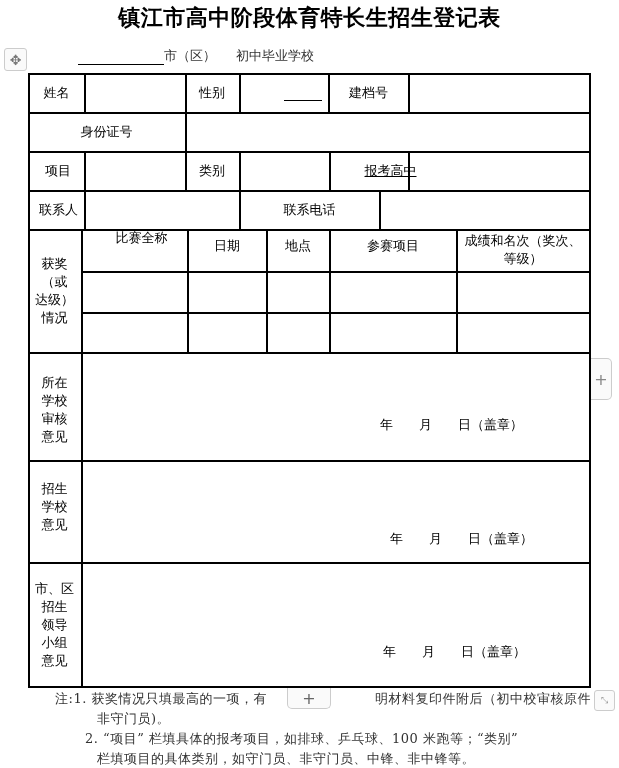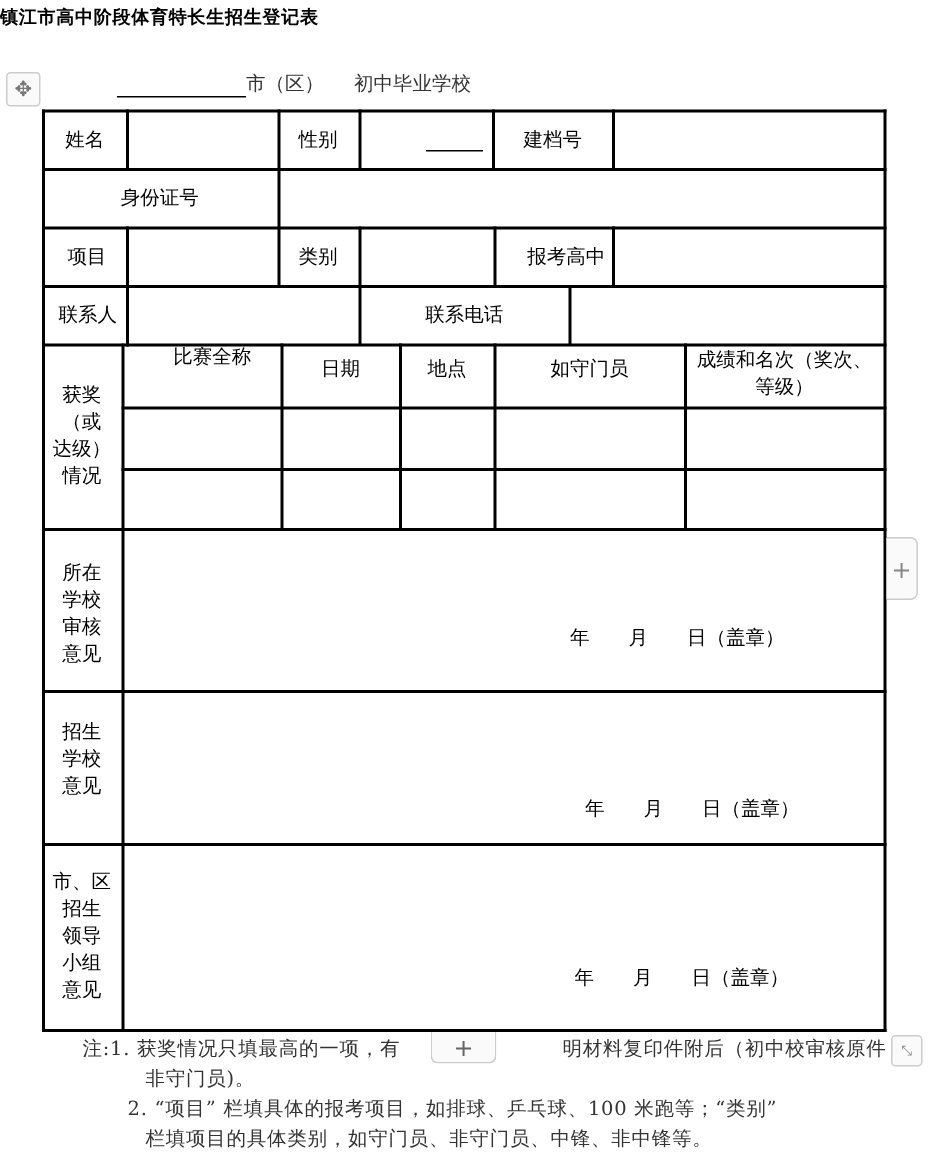--- a/index.html
+++ b/index.html
@@ -1,17 +1,17 @@
 <!DOCTYPE html>
 <html><head>
 <meta charset="utf-8">
 <style>
   html,body{margin:0;padding:0;background:#fff;}
   body{width:619px;height:768px;position:relative;overflow:hidden;font-family:"DejaVu Sans","Liberation Sans",sans-serif;color:#000;}
-  .title{position:absolute;top:3px;left:0;width:619px;text-align:left;font-family:"DejaVu Serif","Liberation Serif",serif;font-weight:bold;font-size:12px;letter-spacing:0.5px;}
+  .title{position:absolute;top:3px;left:0;width:619px;text-align:center;font-family:"DejaVu Serif","Liberation Serif",serif;font-weight:bold;font-size:22px;letter-spacing:0.5px;}
   .subline{position:absolute;top:47px;left:78px;font-size:13px;color:#333;}
   .subline .blank{display:inline-block;width:86px;border-bottom:1px solid #000;vertical-align:bottom;height:15px;}
   .subline .sp{display:inline-block;width:20px;}
   .move-handle{position:absolute;left:4px;top:48px;width:21px;height:21px;border:1px solid #ccc;border-radius:3px;background:#fafafa;display:flex;align-items:center;justify-content:center;color:#777;font-size:14px;}
   .cell{position:absolute;box-sizing:border-box;display:flex;align-items:center;justify-content:center;font-size:13px;text-align:center;}
   .vline{position:absolute;width:1.5px;background:#000;}
   .hl{position:absolute;height:1.5px;background:#000;}
   .vtext{line-height:18px;font-size:13px;}
   .date{position:absolute;font-size:13px;white-space:pre;font-family:Liberation Mono, monospace;}
   .add-btn-side{position:absolute;left:591px;top:358px;width:20px;height:40px;border:1px solid #ccc;border-left:none;border-radius:0 5px 5px 0;background:#fafafa;color:#888;display:flex;align-items:center;justify-content:center;font-size:16px;}
@@ -77,38 +77,38 @@
 <div class="cell" style="left:329px;top:73px;width:79px;height:40px;text-align:center;">建档号</div>
 <div class="cell" style="left:409px;top:73px;width:180px;height:40px;"></div>
 
 <div class="cell" style="left:28px;top:112px;width:157px;height:40px;">身份证号</div>
 <div class="cell" style="left:186px;top:112px;width:403px;height:40px;"></div>
 
 <div class="cell" style="left:28px;top:151px;width:60px;height:40px;">项目</div>
 <div class="cell" style="left:85px;top:151px;width:100px;height:40px;"></div>
 <div class="cell" style="left:185px;top:151px;width:54px;height:40px;">类别</div>
 <div class="cell" style="left:240px;top:151px;width:89px;height:40px;"></div>
-<div class="cell" style="left:329px;top:151px;width:97px;height:40px;">报考高中</div>
+<div class="cell" style="left:342px;top:151px;width:97px;height:40px;text-decoration:underline;">报考高中</div>
 <div class="cell" style="left:409px;top:151px;width:180px;height:40px;"></div>
 
 <div class="cell" style="left:30px;top:190px;width:57px;height:40px;">联系人</div>
 <div class="cell" style="left:85px;top:190px;width:154px;height:40px;"></div>
 <div class="cell" style="left:240px;top:190px;width:139px;height:40px;">联系电话</div>
 <div class="cell" style="left:380px;top:190px;width:209px;height:40px;"></div>
 
 <div class="cell" style="left:28px;top:229px;width:53px;height:124px;flex-direction:column;">
   <div class="vtext">获奖</div>
   <div class="vtext">（或</div>
   <div class="vtext">达级）</div>
   <div class="vtext">情况</div>
 </div>
 <div class="cell" style="left:82px;top:229px;width:119px;height:42px;padding-bottom:24px;">比赛全称</div>
 <div class="cell" style="left:188px;top:229px;width:78px;height:42px;padding-bottom:8px;">日期</div>
 <div class="cell" style="left:267px;top:229px;width:62px;height:42px;padding-bottom:8px;">地点</div>
-<div class="cell" style="left:330px;top:229px;width:126px;height:42px;padding-bottom:8px;">如守门员</div>
+<div class="cell" style="left:330px;top:229px;width:126px;height:42px;padding-bottom:8px;">参赛项目</div>
 <div class="cell" style="left:458px;top:229px;width:130px;height:42px;line-height:18px;padding:0 4px;">成绩和名次（奖次、等级）</div>
 
 <div class="cell" style="left:82px;top:272px;width:105px;height:40px;"></div>
 <div class="cell" style="left:188px;top:272px;width:78px;height:40px;"></div>
 <div class="cell" style="left:267px;top:272px;width:62px;height:40px;"></div>
 <div class="cell" style="left:330px;top:272px;width:126px;height:40px;"></div>
 <div class="cell" style="left:457px;top:272px;width:132px;height:40px;"></div>
 <div class="cell" style="left:82px;top:313px;width:105px;height:39px;"></div>
 <div class="cell" style="left:188px;top:313px;width:78px;height:39px;"></div>
 <div class="cell" style="left:267px;top:313px;width:62px;height:39px;"></div>

